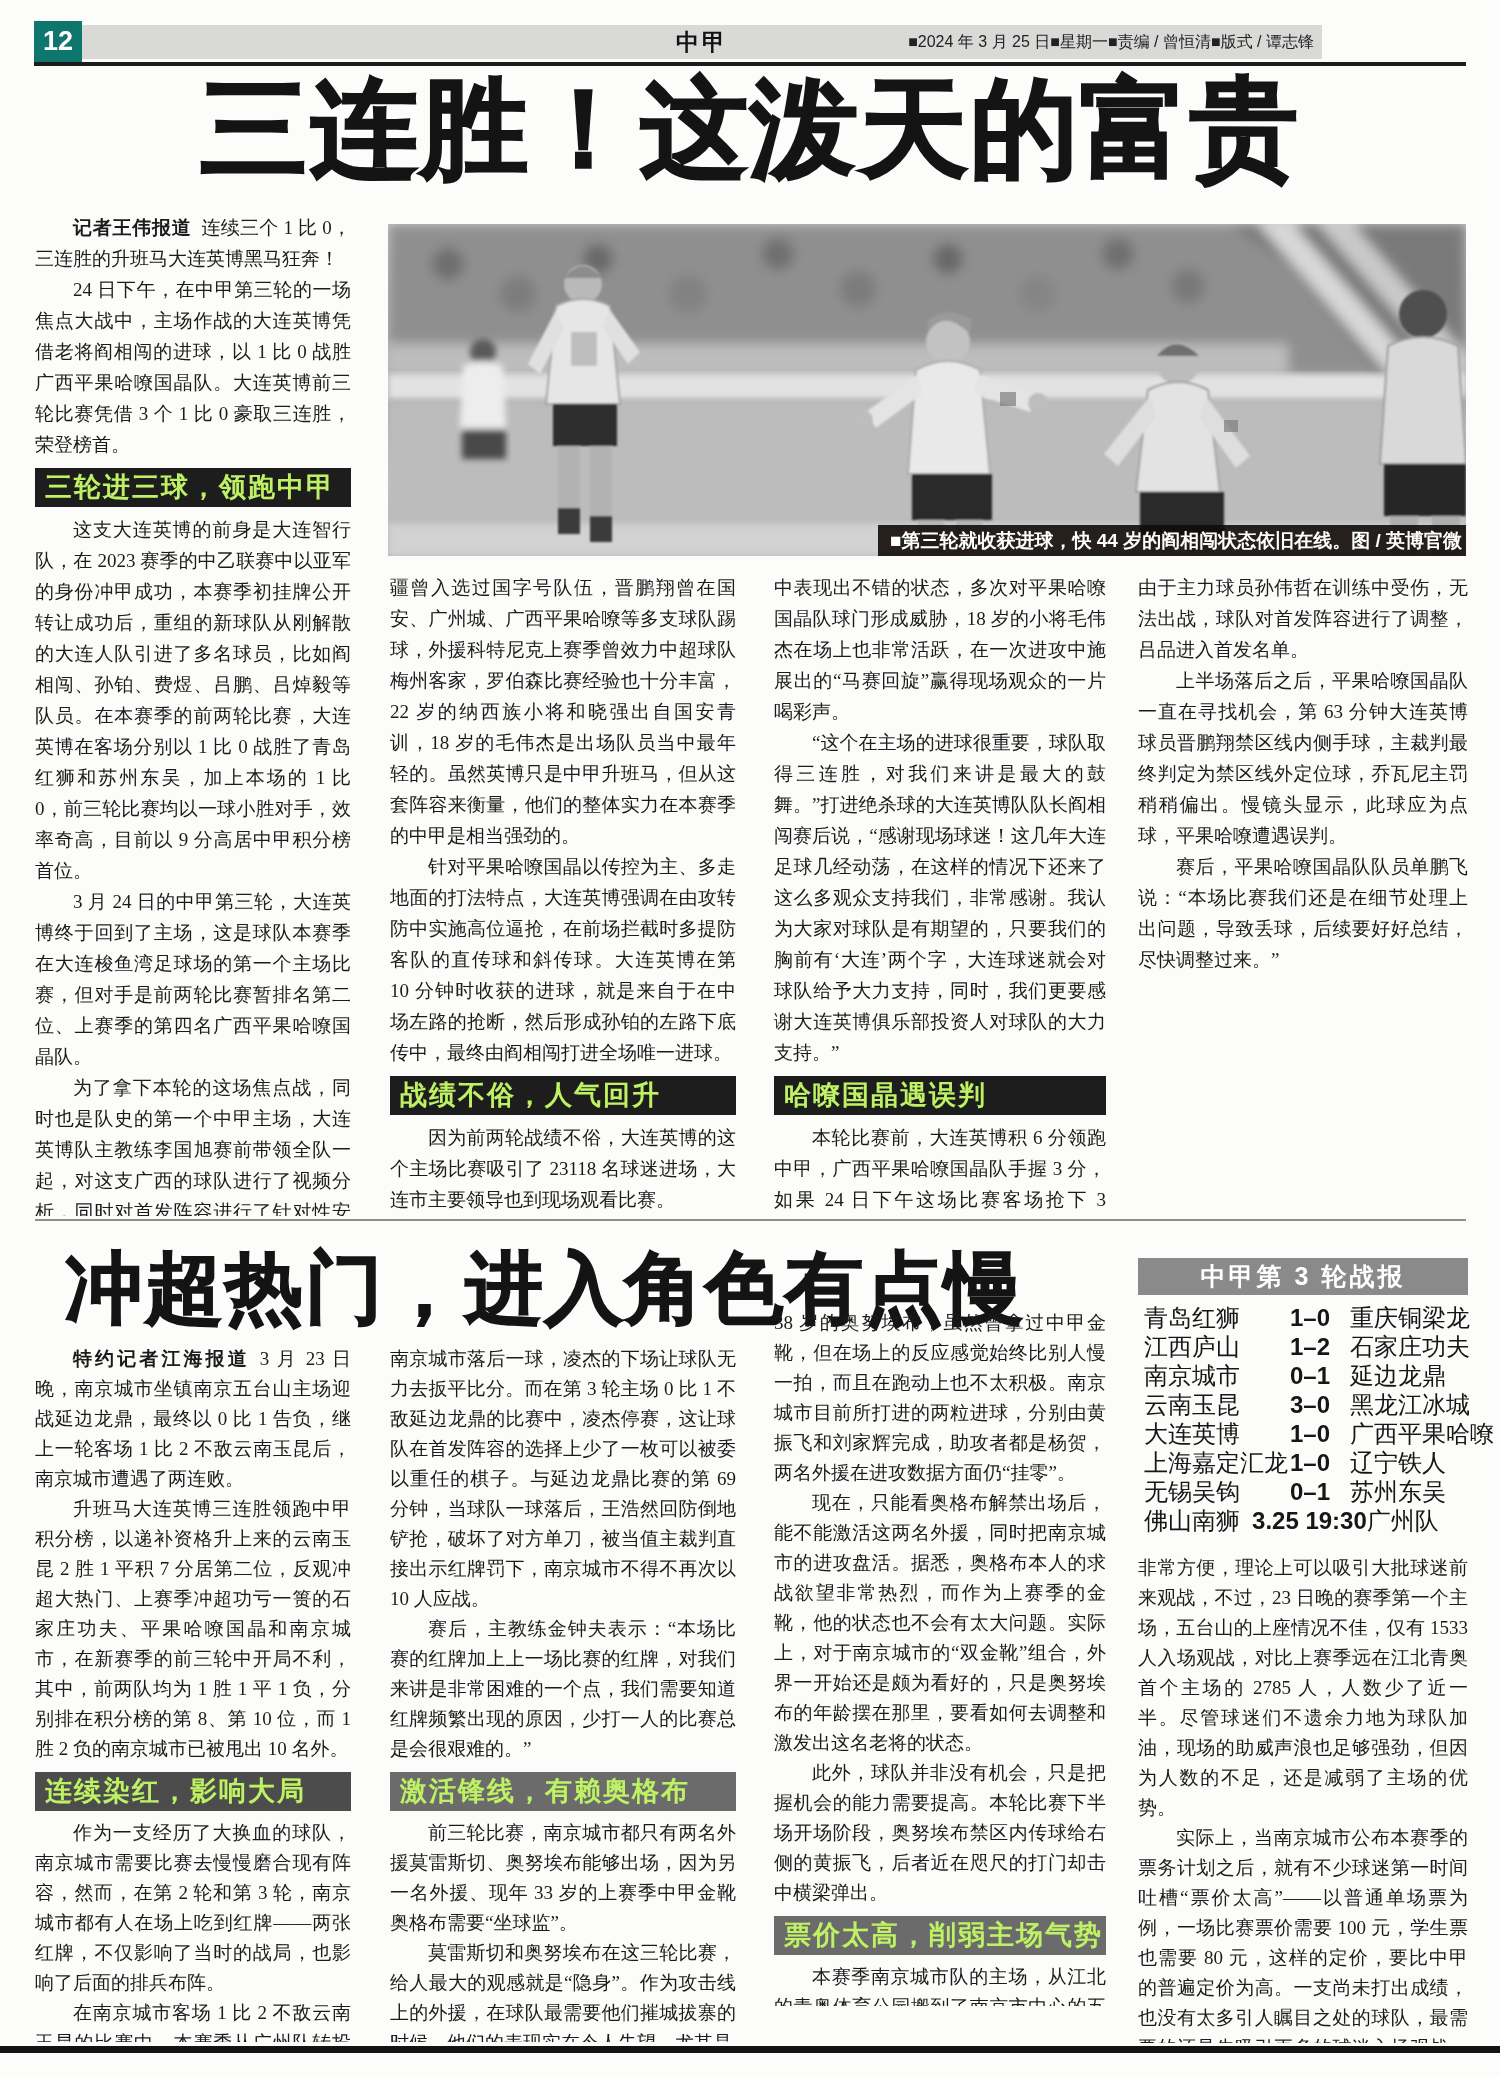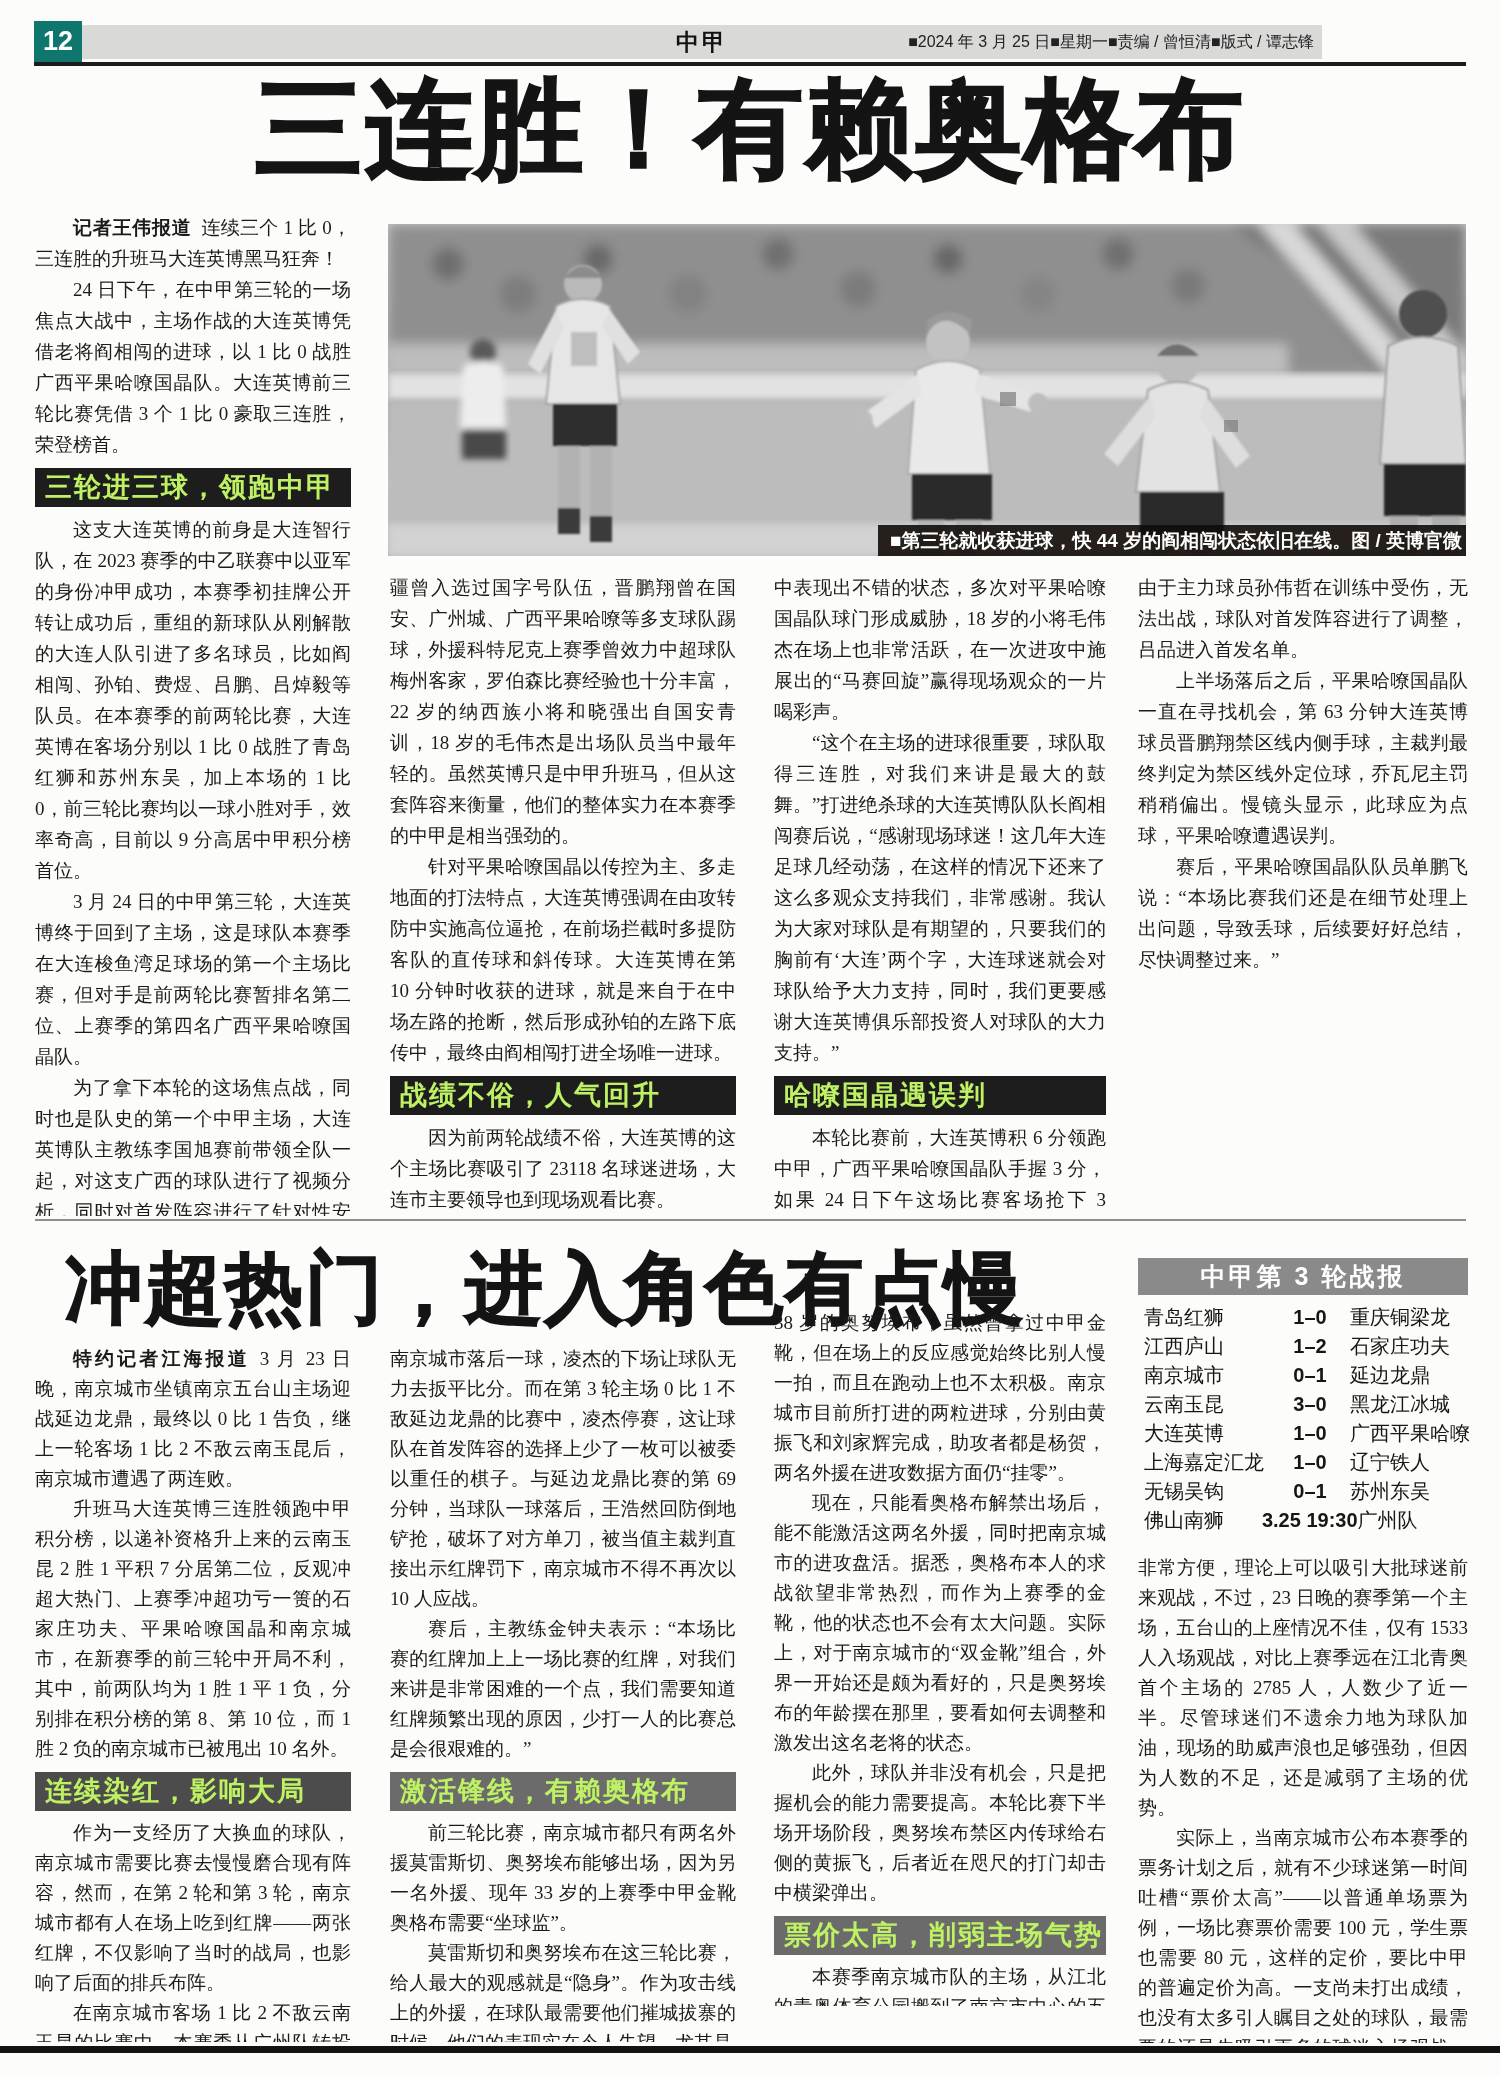--- a/index.html
+++ b/index.html
@@ -41,40 +41,40 @@
            display:flex;align-items:center;justify-content:space-between;padding:0 12px;box-sizing:border-box;
            white-space:nowrap;}
   
   .rule-mid{position:absolute;left:35px;top:1219px;width:1431px;height:2px;background:#8f8f8f;}
   .rule-bottom{position:absolute;left:0;top:2046px;width:1500px;height:7px;background:#131313;}
   
   #scoreboard{position:absolute;left:1138px;top:1258px;width:330px;font-family:"Liberation Sans",sans-serif;}
   .sb-title{background:#8a8a8a;color:#fff;font-weight:900;font-size:25px;line-height:37px;
             text-align:center;letter-spacing:3px;}
   .sb-rows{margin-top:8px;}
-  .sb-row{display:flex;align-items:center;height:29px;font-size:20px;color:#161616;}
+  .sb-row{display:flex;align-items:center;height:29px;font-size:24px;color:#161616;}
   .sb-home{width:132px;padding-left:6px;box-sizing:border-box;white-space:nowrap;}
   .sb-score{flex:1;text-align:center;font-weight:700;white-space:nowrap;}
   .sb-away{width:118px;white-space:nowrap;}
   .b4text{margin-top:18px;text-align:justify;font-family:"Liberation Serif","DejaVu Serif",serif;}
   .b4text p{margin:0;font-size:19px;line-height:30px;}
 </style>
 </head>
 <body>
 
 <div class="page">
 
   <div class="pagenum">12</div>
   <div class="mastbar">
     <div class="mast-section">中甲</div>
     <div class="mast-date">■2024 年 3 月 25 日■星期一■责编 / 曾恒清■版式 / 谭志锋</div>
   </div>
   <div class="mastrule"></div>
 
-  <div class="bighead" id="hl1">三连胜！有赖奥格布</div>
+  <div class="bighead" id="hl1">三连胜！这泼天的富贵</div>
 
   <div class="photo">
     <svg width="1078" height="332" viewBox="0 0 1078 332">
       <defs>
         <linearGradient id="bg" x1="0" y1="0" x2="0" y2="1">
           <stop offset="0" stop-color="#cfcfcf"></stop>
             <stop offset="0.55" stop-color="#a9a9a9"></stop>
           <stop offset="0.78" stop-color="#c4c4c4"></stop>
             <stop offset="1" stop-color="#b0b0b0"></stop>
         </linearGradient>

